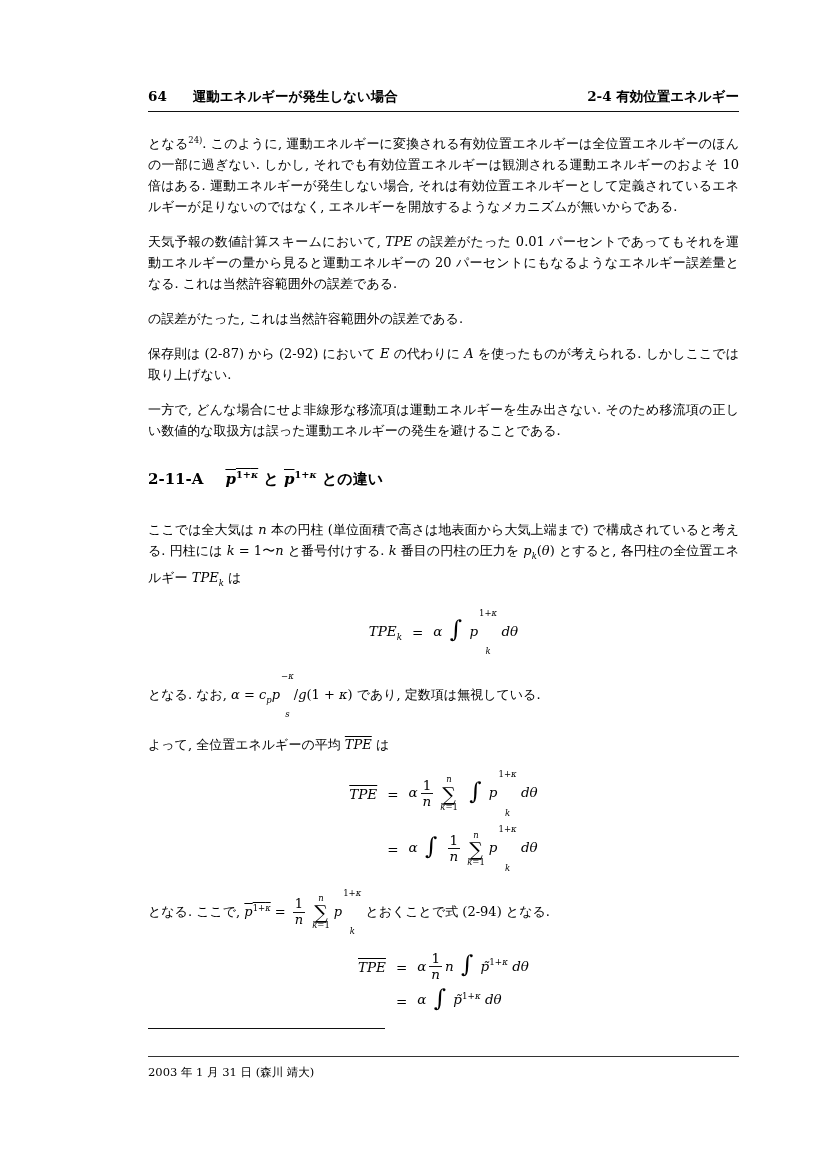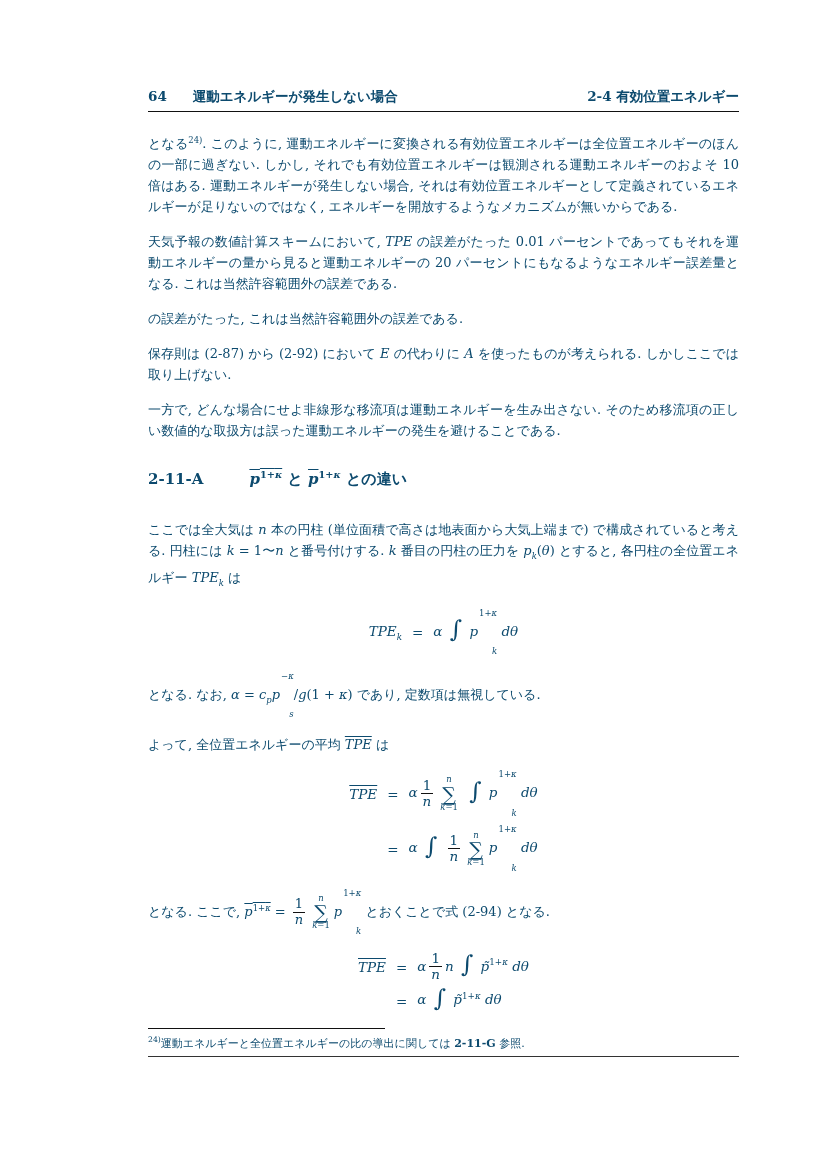--- a/index.html
+++ b/index.html
@@ -1,60 +1,60 @@
 <!DOCTYPE html>
 <html><head>
 <meta charset="utf-8">
 <style>
   html,body { margin:0; padding:0; background:#ffffff; }
   .page {
     position:relative; width:826px; height:1169px; background:#ffffff;
     font-family:"DejaVu Serif","Liberation Serif",serif;
-    color:#0c4a6e; overflow:hidden;
+    color:#000000; overflow:hidden;
   }
   .content { position:absolute; left:148px; top:88px; width:591px; }
 
   
   .pghead { display:flex; justify-content:space-between; align-items:baseline;
             font-weight:bold; font-size:13.5px; }
   .pghead .left { display:flex; gap:26px; align-items:baseline; }
   .hrule { border:none; border-top:1.3px solid #111; margin:5px 0 0 0; }
 
   
   .para { font-size:13px; line-height:21px; text-align:justify; margin:14px 0; }
   .para:first-of-type { margin-top:18px; }
   i { font-style:italic; font-family:"DejaVu Serif","Liberation Serif",serif; }
   sup { font-size:0.65em; }
   sub { font-size:0.65em; }
   .ol { text-decoration:overline;margin-top:20px; }
 
   
   .secheading { font-weight:bold; font-size:15px; margin:28px 0 30px 0;
                 display:flex; align-items:baseline; }
-  .secheading .num { margin-right:46px;text-align:right; }
+  .secheading .num { margin-right:22px;text-align:right; }
 
   
   .eqn { display:grid; grid-template-columns:auto auto auto; justify-content:center;
          align-items:center; column-gap:10px; row-gap:6px; margin:10px 0;
          font-size:13.5px; }
   .eq-lhs { justify-self:end; }
   .eq-rel { justify-self:center; }
   .eq-rhs { justify-self:start; }
 
   .int { font-size:1.75em; font-style:normal; vertical-align:middle;
          position:relative; top:-2px; padding:0 3px; line-height:1; }
   .frac { display:inline-flex; flex-direction:column; align-items:center;
           vertical-align:middle; margin:0 3px; line-height:1.15; }
   .frac .num { border-bottom:1px solid #111; padding:0 2px; display:block; }
   .frac .den { display:block; }
   .sum { display:inline-flex; flex-direction:column; align-items:center;
          vertical-align:middle; margin:0 4px; line-height:1; }
   .sum .lim { font-size:8.5px; line-height:1.1; }
   .sum .sig { font-size:19px; line-height:0.95; }
-  .ss { display:inline-flex; flex-direction:column; align-items:flex-end;
+  .ss { display:inline-flex; flex-direction:column; align-items:center;
         vertical-align:middle; font-size:8.5px; line-height:1.25; margin-left:1px;gap:28px; }
 
   
   .fnblock { margin-top:16px; }
   .fnrule { border:none; border-top:1px solid #111; width:237px; margin:0 0 3px 0; }
   .fntext { font-size:11px; line-height:16px; }
   .fntext sup { font-size:0.7em; }
 
   
   .footer { position:absolute; left:148px; width:591px; top:1056px; }
@@ -152,21 +152,21 @@
             <span class="num">1</span>
             <span class="den"><i>n</i></span>
           </span><i>n</i> <span class="int">∫</span> <i>p̃</i><sup>1+<i>κ</i></sup> <i>dθ</i></span>
       <span class="eq-lhs"></span>
       <span class="eq-rel">=</span>
       <span class="eq-rhs"><i>α</i> <span class="int">∫</span> <i>p̃</i><sup>1+<i>κ</i></sup> <i>dθ</i></span>
     </div>
 
     <div class="fnblock">
       <hr class="fnrule">
-      <div class="fntext"><sup>24)</sup>運動エネルギーと全位置エネルギーの比の導出に関しては <b>2-11-G</b> 参照.</div>
     </div>
 
   </div>
 
   <div class="footer">
     <hr class="ftrule">
+    <div class="ftdate">2003 年 1 月 31 日 (森川 靖大)</div>
   </div>
 </div>
 
 </body></html>

